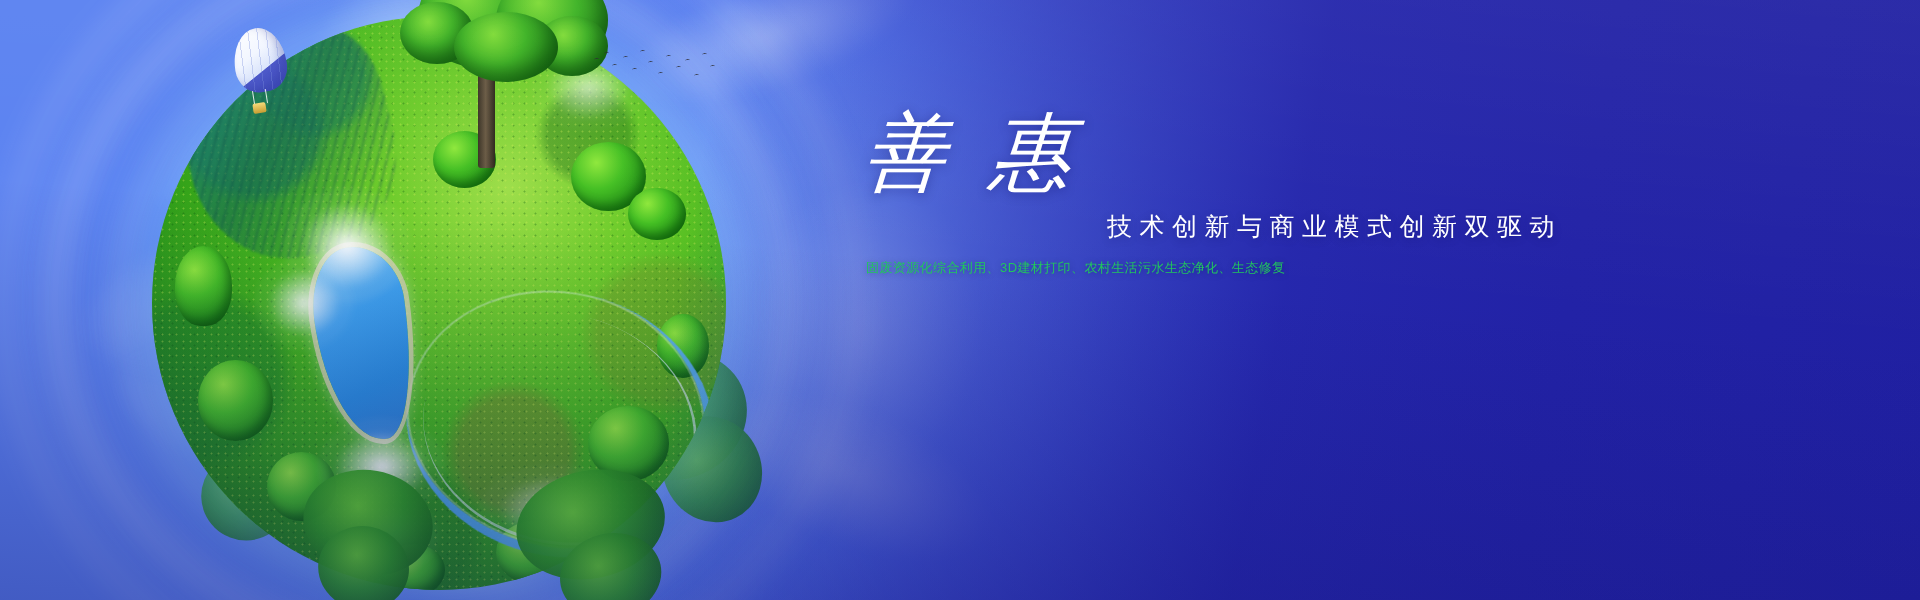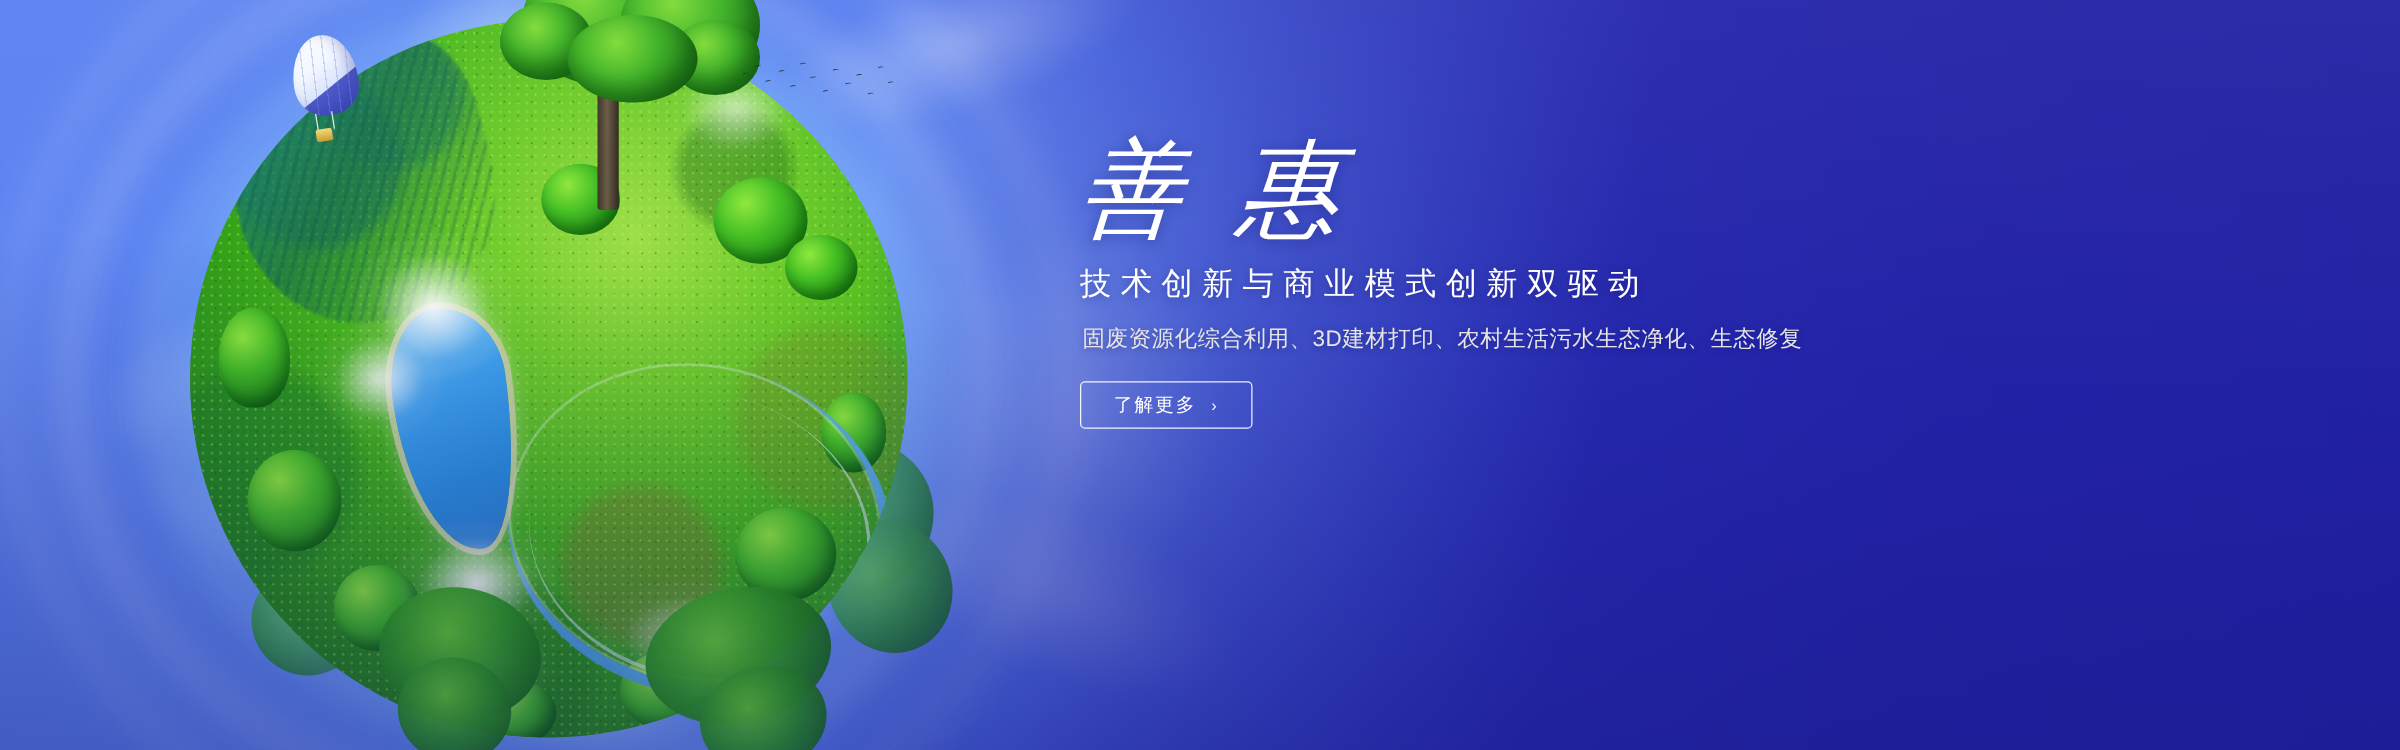--- a/index.html
+++ b/index.html
@@ -283,26 +283,27 @@
   }
   .hl-gap { display:inline-block; width:44px; }
 
   .subtitle {
     font-size:25px;
     letter-spacing:7.5px;
     color:#ffffff;
     margin:16px 0 0 2px;
     white-space:nowrap;
     text-shadow:0 2px 8px rgba(10,10,80,0.3);
+    text-align:right;
   }
 
   .desc {
-    font-size:18px;
+    font-size:13px;
     letter-spacing:0.4px;
-    color:#e5e5e5;
+    color:#22c55e;
     margin:16px 0 0 4px;
     white-space:nowrap;
     text-shadow:0 1px 6px rgba(10,10,80,0.35);
   }
 
   .cta {
     display:inline-flex;
     align-items:center;
     justify-content:center;
     gap:12px;
@@ -432,20 +433,16 @@
     <div class="headline">
       <span class="brush">善</span>
       <span class="hl-gap"></span>
       <span class="brush">惠</span>
     </div>
 
     <div class="subtitle">技术创新与商业模式创新双驱动</div>
 
     <div class="desc">固废资源化综合利用、3D建材打印、农村生活污水生态净化、生态修复</div>
 
-    <button class="cta" type="button">
-      <span>了解更多</span>
-      <span class="chev">›</span>
-    </button>
 
   </div>
 
 </div>
 
 </body></html>

